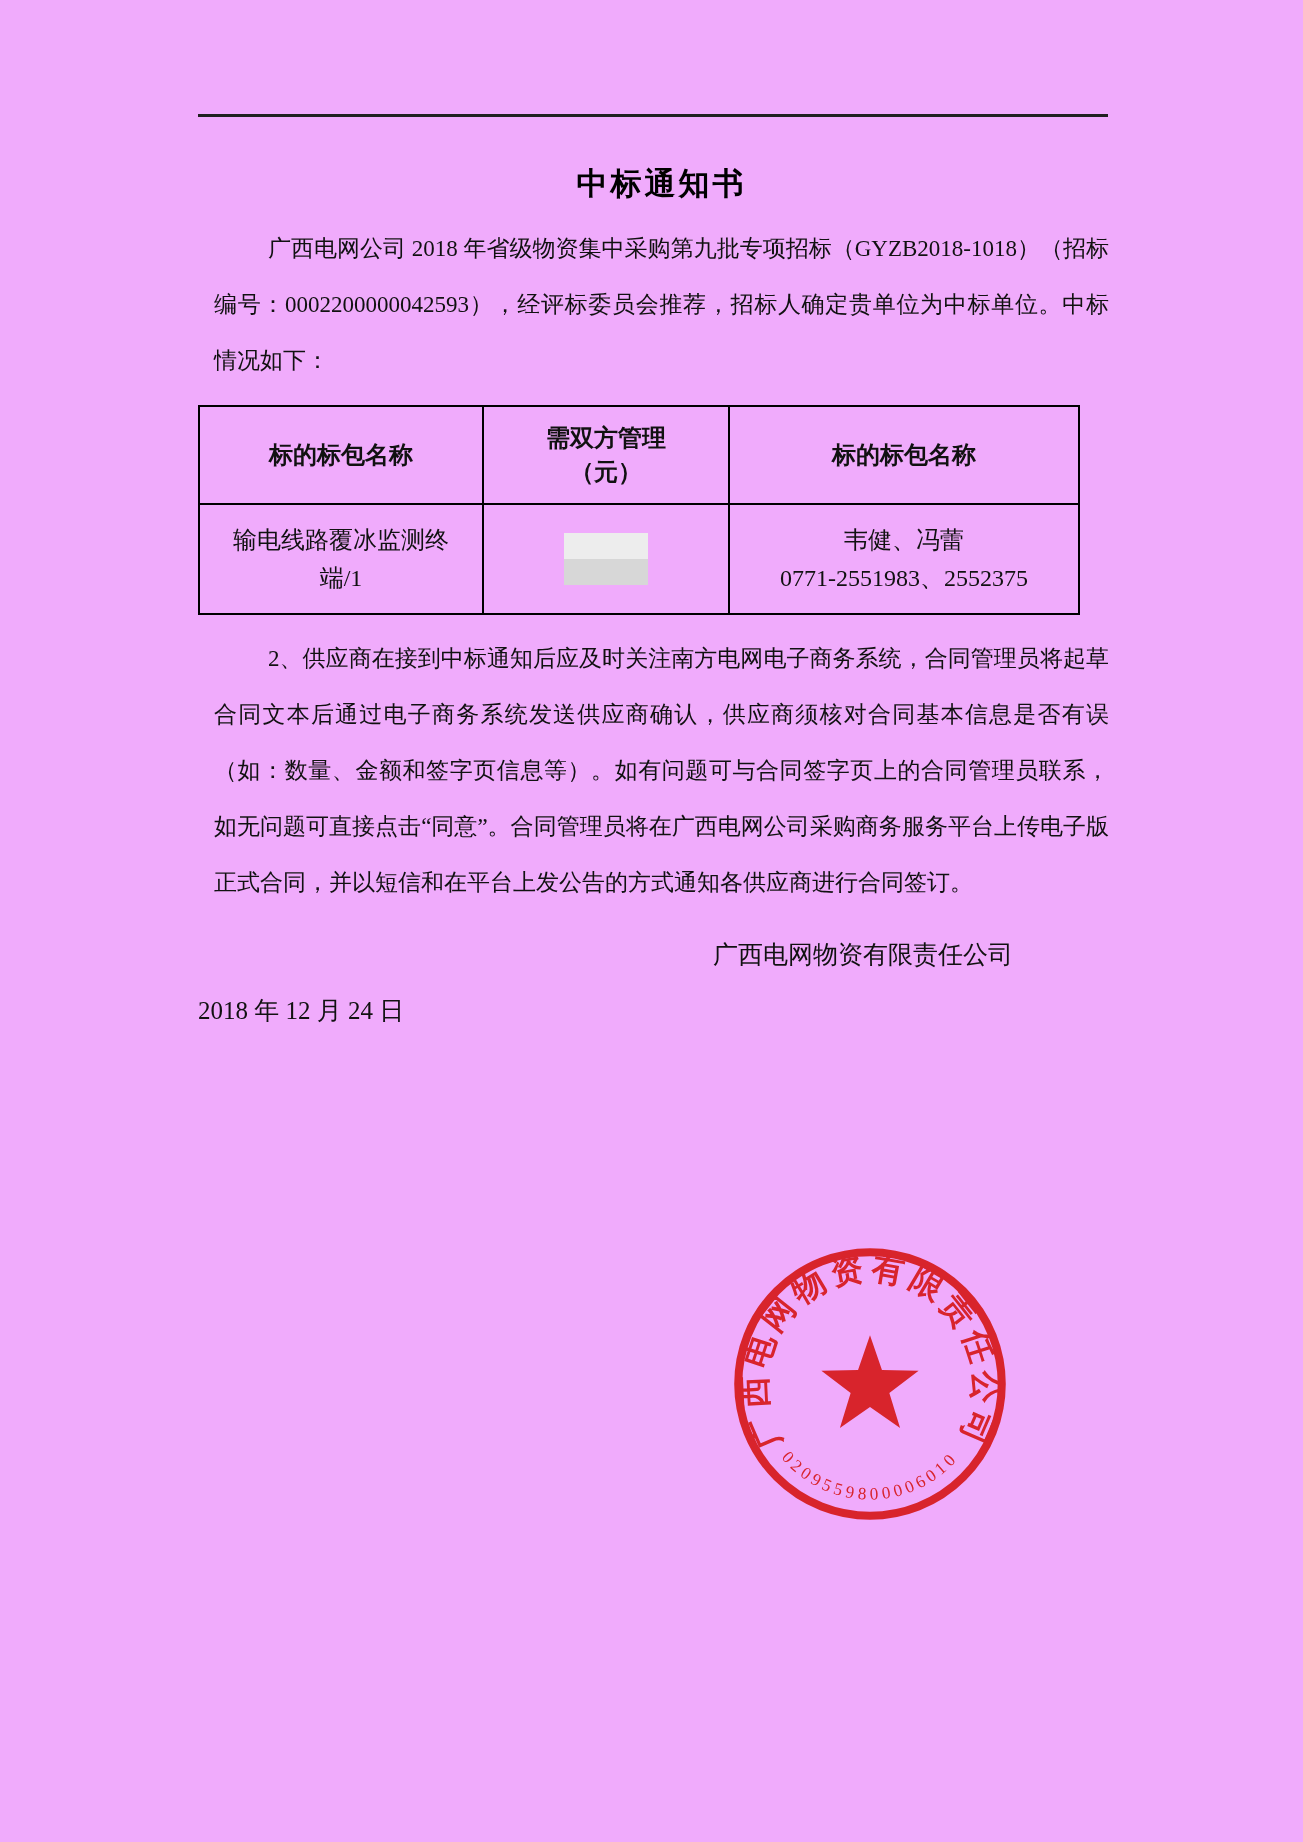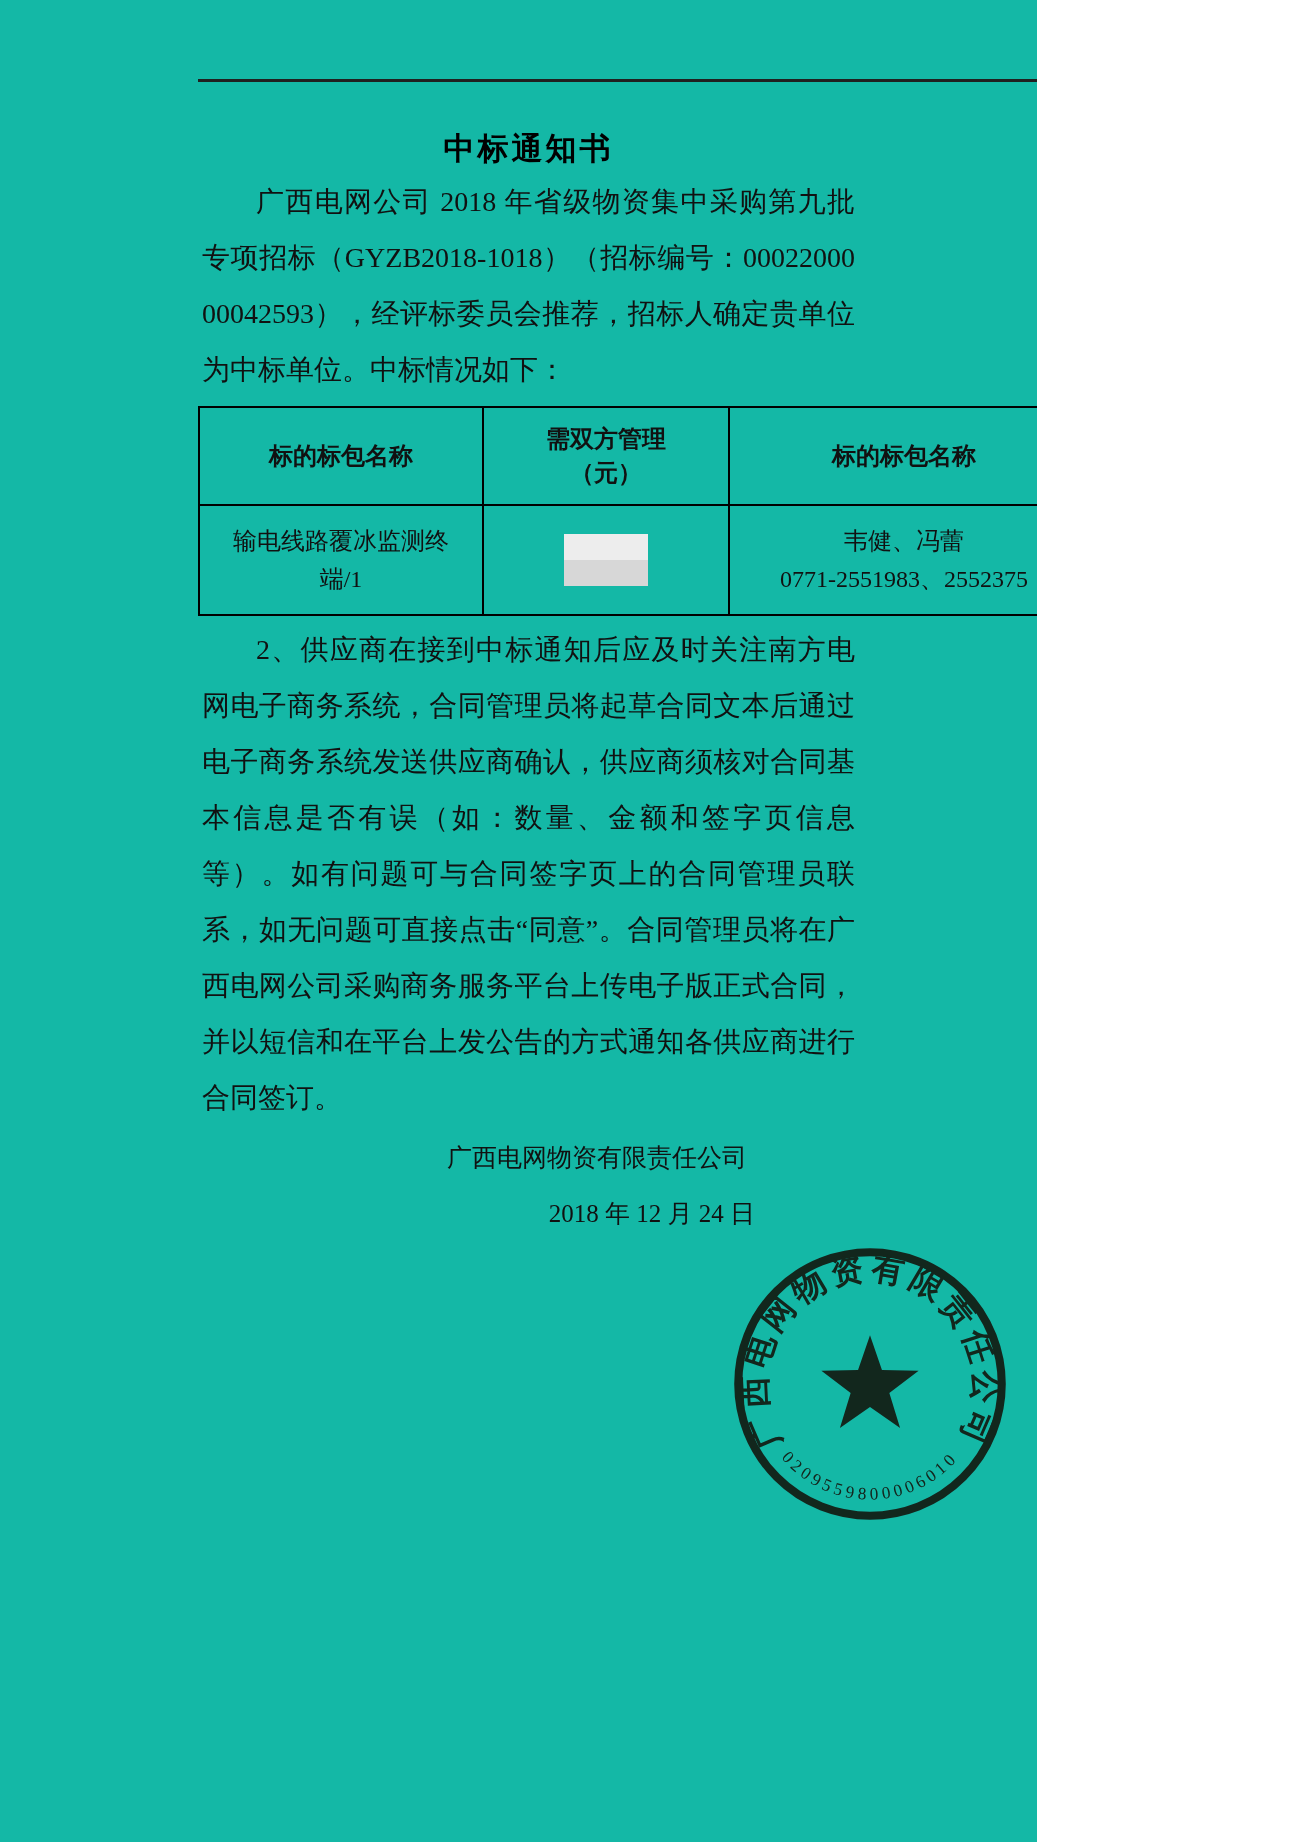--- a/index.html
+++ b/index.html
@@ -3,43 +3,43 @@
 <meta charset="utf-8">
 <style>
   html,body { margin:0; padding:0; background:#ffffff; }
   body {
     width:1303px; height:1842px;
     font-family:"Liberation Serif","DejaVu Serif",serif;
     color:#111;
   }
   .page {
     position:relative;
-    width:1037px; height:1842px;
+    width:1303px; height:1842px;
     box-sizing:border-box;
-    padding:79px 178px 0 198px;
+    padding:114px 178px 0 198px;
     overflow:hidden;
-    background:#14b8a6;
+    background:#f0abfc;
   }
   .top-rule { width:910px; height:3px; background:#202020; }
   .doc-title {
     margin:46px 0 0 0;
     text-align:center;
     font-size:31px;
     font-weight:bold;
     letter-spacing:3px;
     color:#000;
   }
   .addressee {
     margin:50px 0 0 0;
     font-size:25px;
     line-height:56px;
   }
   .para {
-    margin:4px;
-    font-size:28px;
+    margin:16px;
+    font-size:23px;
     line-height:56px;
     text-align:justify;
     text-indent:54px;
     word-break:break-all;
   }
   table.award-table {
     border-collapse:collapse;
     width:880px;
     margin:8px 7px 6px 0;
     table-layout:fixed;
@@ -62,21 +62,21 @@
     background:linear-gradient(to bottom,#ededed 0%,#ededed 50%,#d7d7d7 50%,#d7d7d7 100%);
   }
   .sig-company {
     margin:4px 0 0 0;
     font-size:25px; line-height:56px;
     text-align:right; padding-right:112px;
   }
   .sig-date {
     margin:0;
     font-size:25px; line-height:56px;
-    text-align:right; padding-right:104px;
+    text-align:left; padding-right:104px;
   }
   .stamp {
     position:absolute;
     left:718px; top:1232px;
     width:304px; height:304px;
     mix-blend-mode:multiply;
     opacity:0.93;
     pointer-events:none;
   }
   .stamp text {

